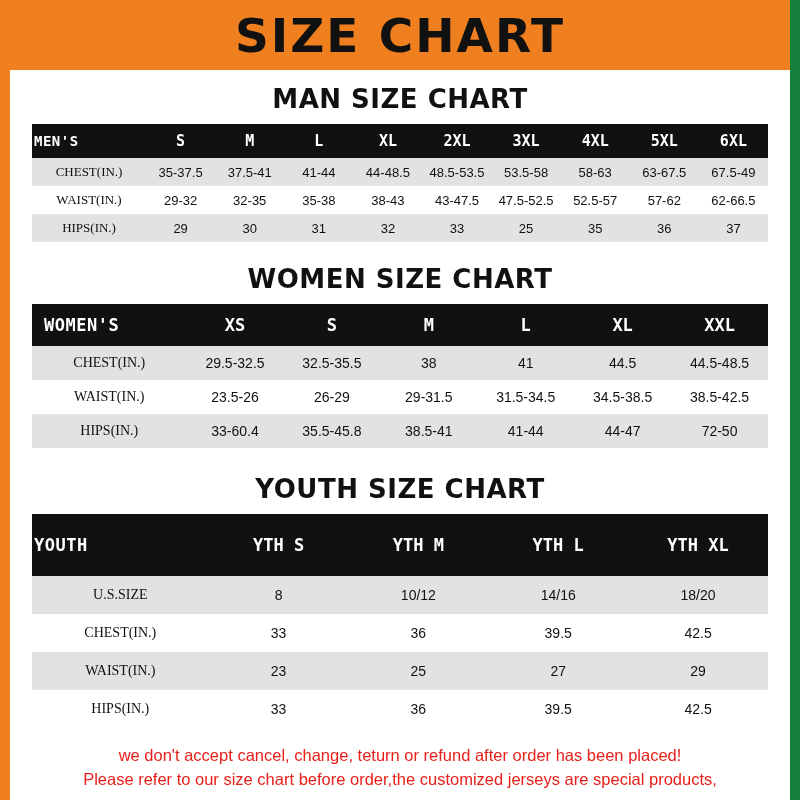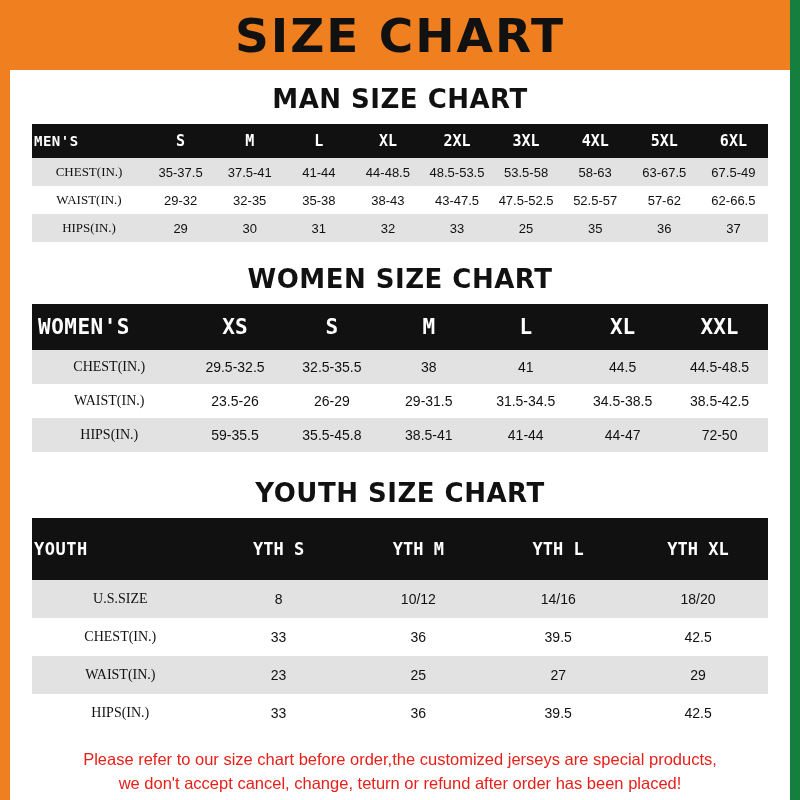--- a/index.html
+++ b/index.html
@@ -78,21 +78,21 @@
     font-family: Liberation Serif, serif;
     font-size: 13px;
     text-align: center;
   }
   tbody tr.alt td { background: #e2e2e2; }
   tbody tr.plain td { background: #ffffff; }
 
   
   .men col.lbl { width: 15.5%; }
   
-  .women thead th { font-size: 21px; padding: 11px 6px; }
+  .women thead th { font-size: 17px; padding: 11px 12px; }
   .women tbody td { font-size: 14px; padding: 9px 1px; }
   .women tbody td.rowlabel { font-size: 14px; }
   
   .youth thead th { font-size: 17px; padding: 21px 2px; }
   .youth tbody td { font-size: 14px; padding: 11px 6px; }
   .youth tbody td.rowlabel { font-size: 14px; }
 
   .footer {
     margin-top: 16px;
     text-align: center;
@@ -203,21 +203,21 @@
           <td class="rowlabel">WAIST(IN.)</td>
           <td>23.5-26</td>
           <td>26-29</td>
           <td>29-31.5</td>
           <td>31.5-34.5</td>
           <td>34.5-38.5</td>
           <td>38.5-42.5</td>
         </tr>
         <tr class="alt">
           <td class="rowlabel">HIPS(IN.)</td>
-          <td>59-35.5</td>
+          <td>33-60.4</td>
           <td>35.5-45.8</td>
           <td>38.5-41</td>
           <td>41-44</td>
           <td>44-47</td>
           <td>72-50</td>
         </tr>
       </tbody>
     </table>
 
     <div class="section-title t3">YOUTH SIZE CHART</div>
@@ -264,18 +264,18 @@
           <td class="rowlabel">HIPS(IN.)</td>
           <td>33</td>
           <td>36</td>
           <td>39.5</td>
           <td>42.5</td>
         </tr>
       </tbody>
     </table>
 
     <div class="footer">
+      <div>we don't accept cancel, change, teturn or refund after order has been placed!</div>
       <div>Please refer to our size chart before order,the customized jerseys are special products,</div>
-      <div>we don't accept cancel, change, teturn or refund after order has been placed!</div>
     </div>
 
   </div>
 </div>
 
 </body></html>

